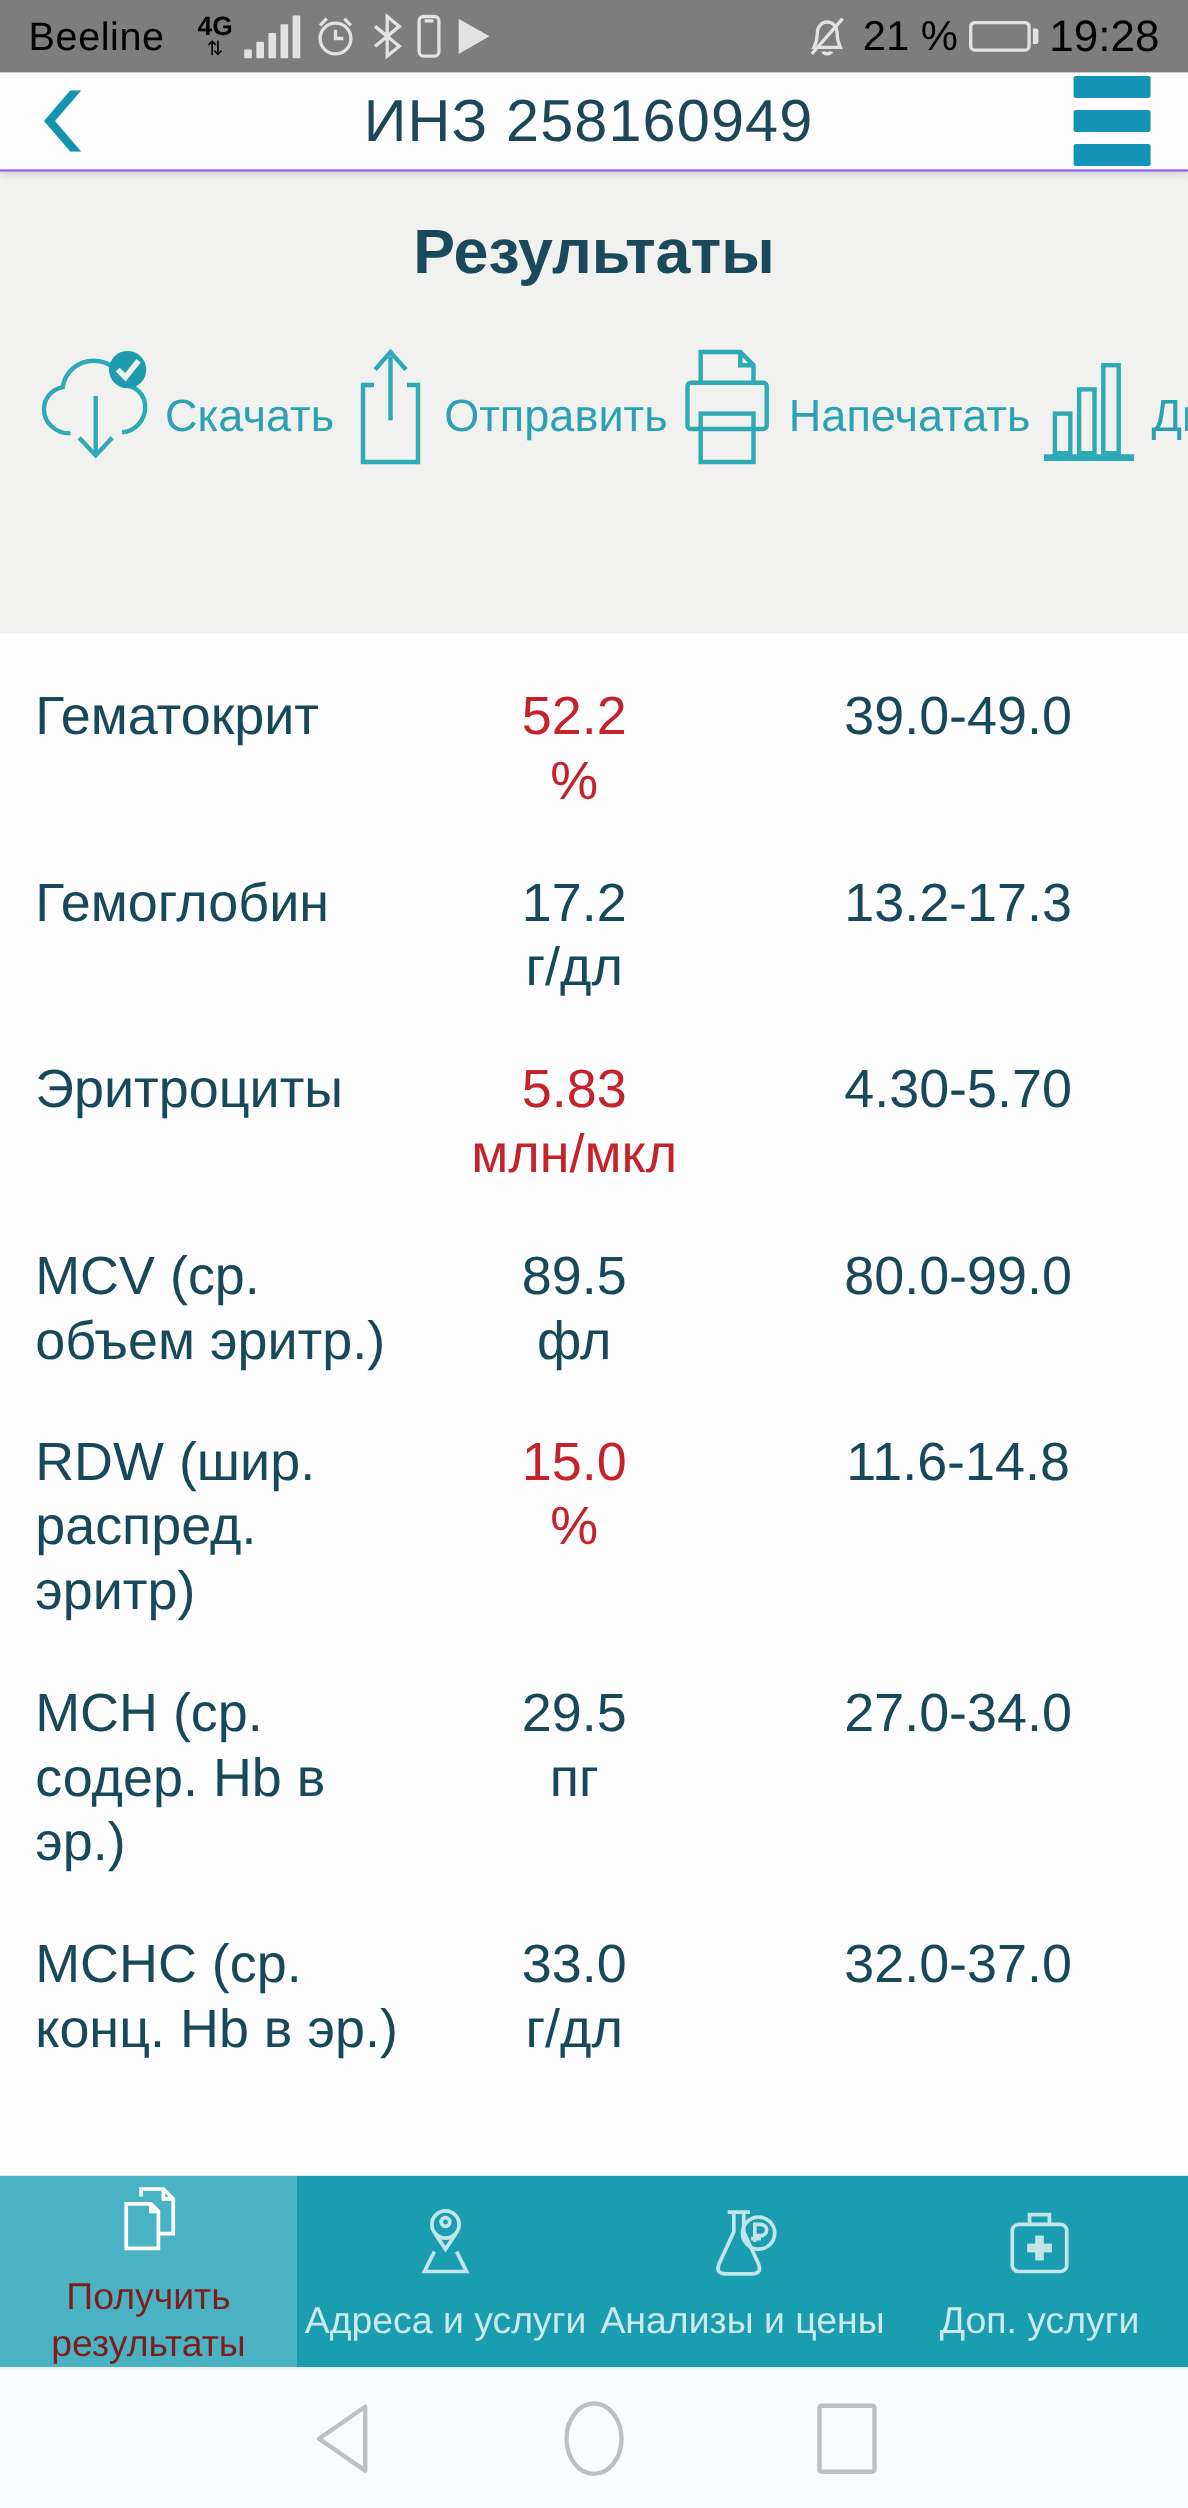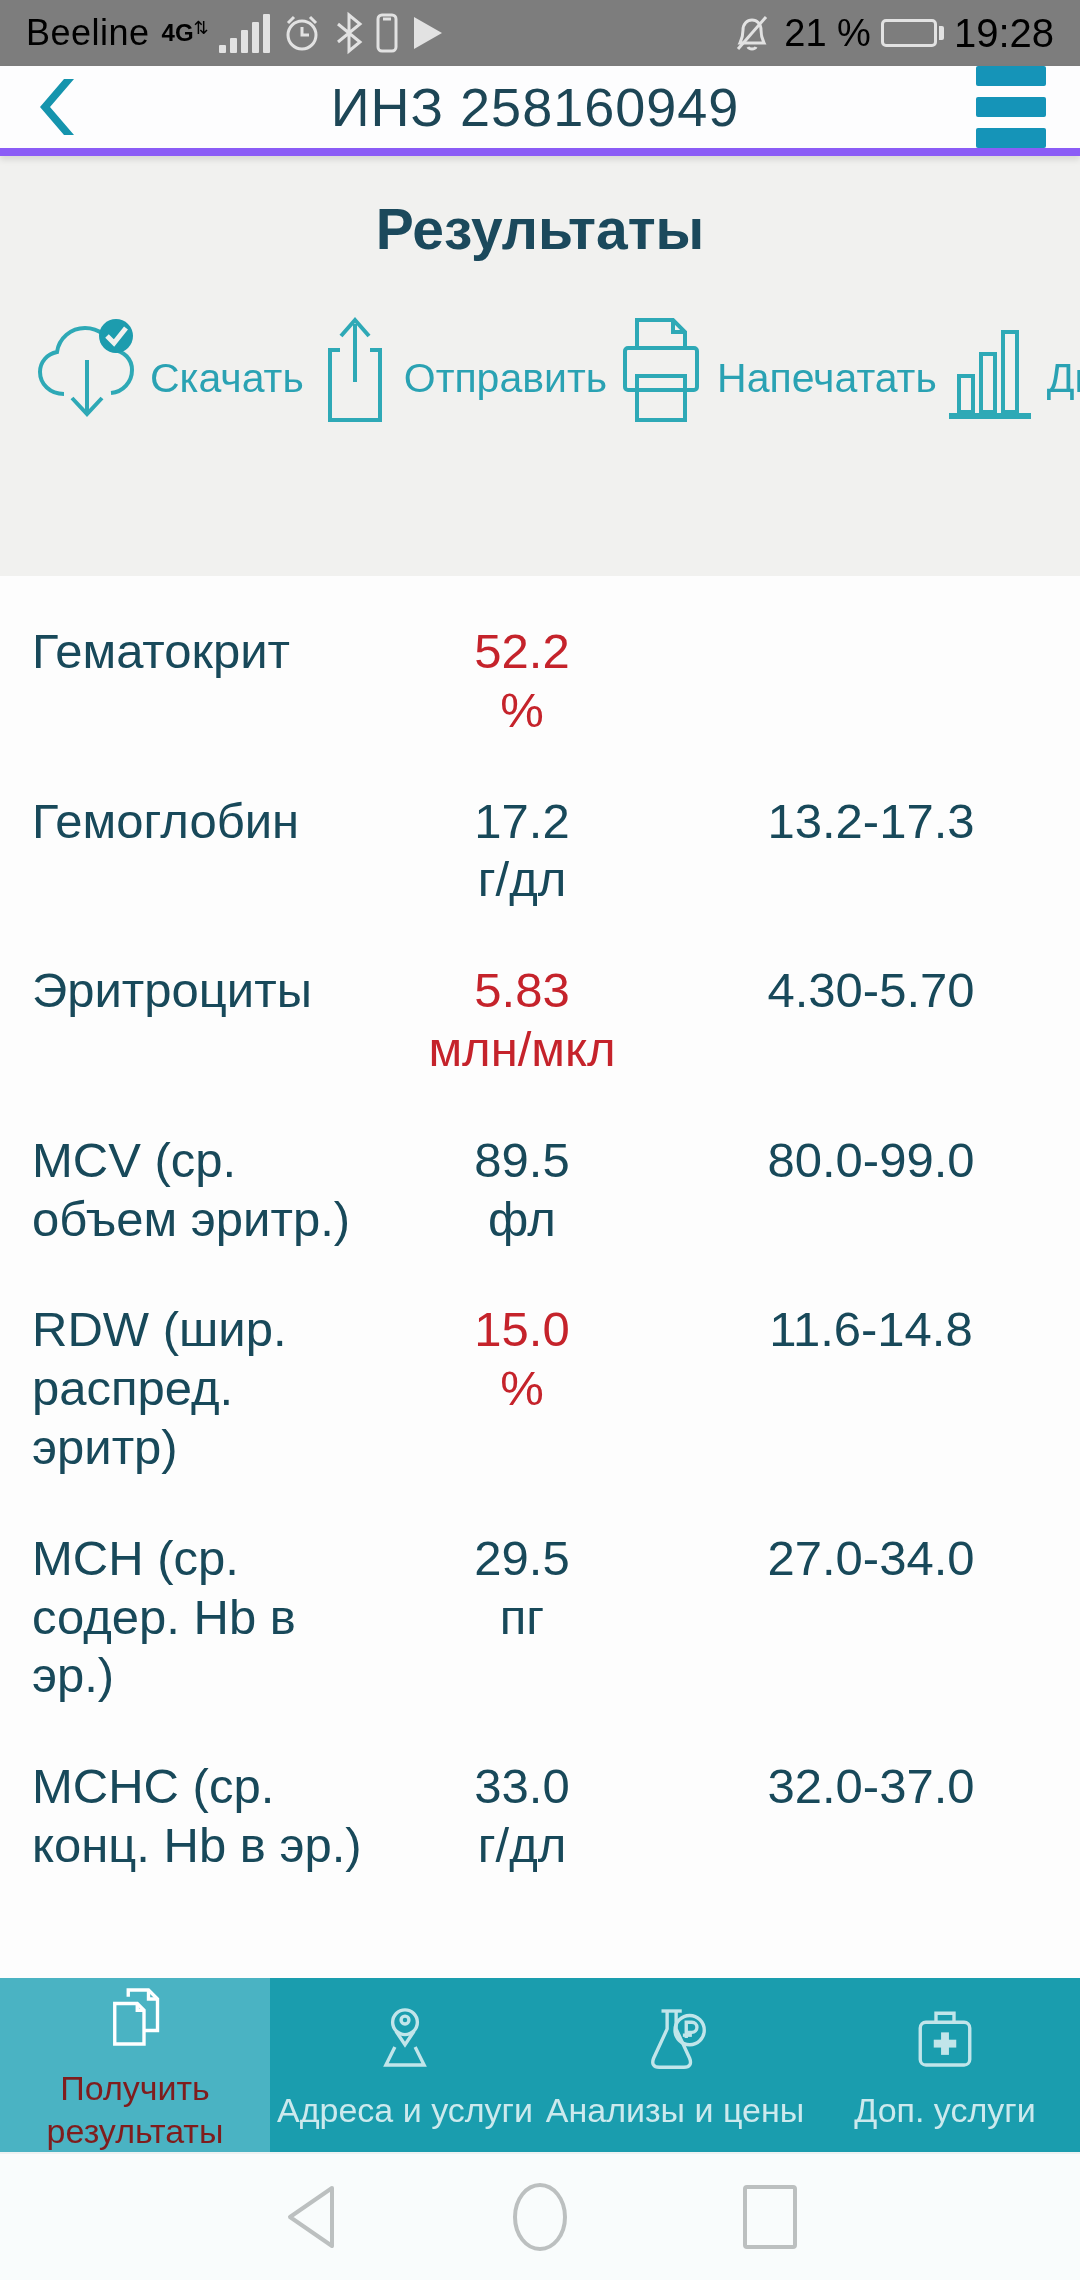--- a/index.html
+++ b/index.html
@@ -18,40 +18,40 @@
     height:66px; flex:0 0 66px;
     background:#7d7d7d;
     color:#000000;
     display:flex; align-items:center;
     padding:0 26px;
     font-size:37px;
   }
   .sb-left, .sb-right { display:flex; align-items:center; gap:10px; }
   .sb-right { margin-left:auto; }
   .carrier { font-size:36px; letter-spacing:.5px; }
-  .net-badge { display:flex; line-height:1; margin-left:2px; }
+  .net-badge { display:flex; flex-direction:column; align-items:center; line-height:1; margin-left:20px; }
   .net-badge .g { font-size:24px; font-weight:bold; }
   .net-badge .arr { font-size:18px; margin-top:-2px; }
   .sig { display:flex; align-items:flex-end; gap:4px; height:40px; }
   .sig i { display:block; width:7px; background:#e2e2e2; border-radius:1px; }
   .sb-icon { display:block; }
   .time { font-size:40px; }
   .pct { font-size:38px; }
   .batt { display:flex; align-items:center; }
   .batt .body { width:56px; height:28px; border:3px solid #e2e2e2; border-radius:5px; padding:3px; }
   .batt .fill { height:100%; width:82%; background:#e2e2e2; border-radius:2px; }
   .batt .tip { width:5px; height:14px; background:#e2e2e2; margin-left:2px; border-radius:0 2px 2px 0; }
 
   
   .app-header {
     height:90px; flex:0 0 90px;
     background:#fdfdfe;
     display:flex; align-items:center;
     padding:0 34px;
-    border-bottom:8px solid #8b5cf6;
+    border-bottom:2px solid #8b5cf6;
     box-shadow:0 4px 6px rgba(0,0,0,.10);
     position:relative; z-index:5;
   }
   .back-btn { width:90px; display:flex; align-items:center; cursor:pointer; }
   .hdr-title {
     flex:1; text-align:center;
     font-size:54px; color:#1d4656; letter-spacing:1px;
     margin-right:30px;
   }
   .menu-btn { width:70px; display:flex; flex-direction:column; gap:11px; cursor:pointer; }
@@ -232,20 +232,21 @@
       </div>
 
     </div>
   </div>
 
   <div class="results-table">
 
     <div class="row">
       <div class="cell-name">Гематокрит</div>
       <div class="cell-value"><span class="val red">52.2</span><span class="unit val red">%</span></div>
+      <div class="cell-range">39.0-49.0</div>
     </div>
 
     <div class="row">
       <div class="cell-name">Гемоглобин</div>
       <div class="cell-value"><span class="val">17.2</span><span class="unit val">г/дл</span></div>
       <div class="cell-range">13.2-17.3</div>
     </div>
 
     <div class="row">
       <div class="cell-name">Эритроциты</div>

